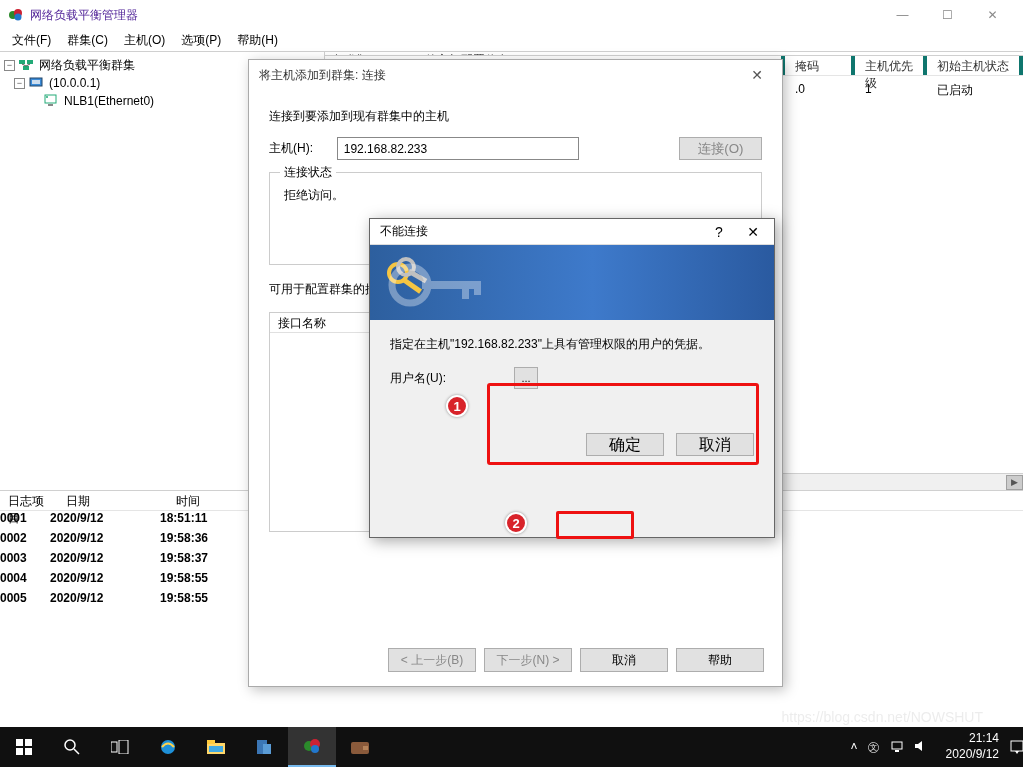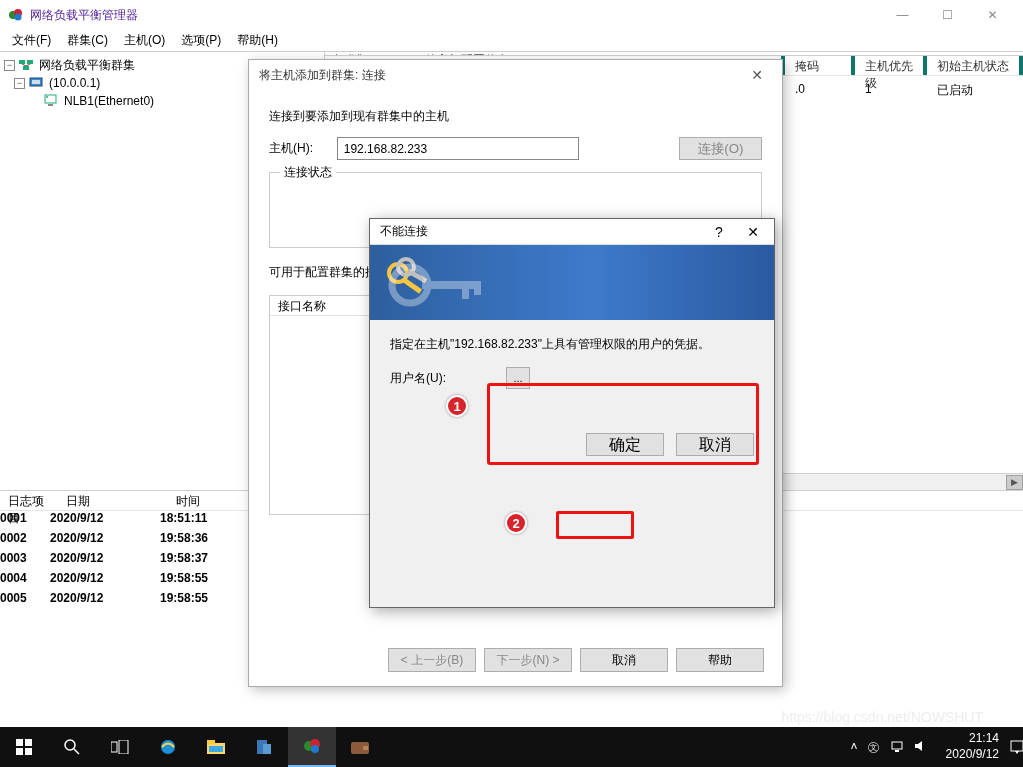--- a/index.html
+++ b/index.html
@@ -60,30 +60,30 @@
 .group-box { border: 1px solid #ccc; margin-top: 12px; padding: 14px 14px 60px 14px; position: relative; }
 .group-title { position: absolute; top: -9px; left: 10px; background: #fff; padding: 0 4px; }
 .group-box2 { border: 1px solid #ccc; margin-top: 14px; height: 220px; position: relative; }
 .innerlist-head { height: 20px; border-bottom: 1px solid #e0e0e0; padding: 2px 8px; }
 
 .dlg-buttons { position: absolute; bottom: 14px; right: 18px; display: flex; gap: 8px; }
 .dlg-buttons button { width: 88px; height: 24px; background: #e1e1e1; border: 1px solid #adadad; font-size: 12px; }
 .dlg-buttons button.disabled { color: #888; }
 
 
-.dialog2 { position: absolute; left: 369px; top: 218px; width: 406px; height: 390px; background: #f0f0f0; border: 1px solid #666; box-shadow: 3px 3px 14px rgba(0,0,0,.35); }
+.dialog2 { position: absolute; left: 369px; top: 218px; width: 406px; height: 320px; background: #f0f0f0; border: 1px solid #666; box-shadow: 3px 3px 14px rgba(0,0,0,.35); }
 .dialog2 .dlg-title2 { height: 26px; background: #fff; display: flex; align-items: center; padding: 0 4px 0 10px; border-bottom: 1px solid #ddd; }
 .dialog2 .dlg-title2 .t { flex: 1; }
 .dialog2 .dlg-title2 .help, .dialog2 .dlg-title2 .close { width: 34px; text-align: center; font-size: 14px; }
 .banner { height: 75px; background: linear-gradient(90deg, #2d5f9e 0%, #3e7acb 55%, #2a5aa0 100%); position: relative; overflow:hidden; }
 .banner svg { position:absolute; left:10px; top:8px; }
 .banner .bg-key { position:absolute; right:20px; top:10px; opacity:.35;}
 .cred-body { padding: 16px 20px 10px 20px; }
 .cred-msg { margin-bottom: 14px; }
-.cred-row { display: flex; align-items: center; margin-bottom: 10px; position: relative; }
+.cred-row { display: flex; align-items: center; margin-bottom: 10px; position: relative; gap: 8px; }
 .cred-row .lab { width: 110px; }
 .cred-combo { flex: 1; height: 22px; border: 1px solid #7a7a7a; background: #fff; display: flex; align-items: center; padding: 0 4px; }
 .cred-combo .user-icon { width: 14px; height: 14px; border:1px solid #555; border-radius:2px; margin-right: 6px; background:linear-gradient(#fff,#ddd); }
 .cred-combo .val { flex: 1; }
 .cred-combo .drop { font-size: 10px; color: #555; }
 .more-btn { width: 24px; height: 22px; margin-left: 6px; background: #e1e1e1; border: 1px solid #adadad; font-size: 11px; }
 .cred-input { flex: 1; height: 22px; border: 1px solid #0078d7; background: #fff; padding: 0 6px; font-family: monospace; letter-spacing: 2px; outline:none; }
 .hl-box1 { position:absolute; border: 3px solid #e11; border-radius:3px; pointer-events:none; left:487px; top:383px; width:272px; height:82px; }
 .hl-box2 { position:absolute; border: 3px solid #e11; border-radius:2px; pointer-events:none; left:556px; top:511px; width:78px; height:28px; }
 .badge { position:absolute; width:22px; height:22px; border-radius:50%; background:#d8232a; border:2px solid #fff; color:#fff; font-weight:bold; display:flex; align-items:center; justify-content:center; font-size:13px; box-shadow:0 0 3px rgba(0,0,0,.4);}
@@ -221,20 +221,21 @@
   </div>
   <div class="dlg-body">
     <div class="dlg-label">连接到要添加到现有群集中的主机</div>
     <div class="host-row">
       <div class="lab">主机(H):</div>
       <input type="text" value="192.168.82.233" style="">
       <button class="btn">连接(O)</button>
     </div>
     <div class="group-box">
       <div class="group-title">连接状态</div>
+      <div>拒绝访问。</div>
     </div>
     <div style="margin-top:16px">可用于配置群集的接</div>
     <div class="group-box2">
       <div class="innerlist-head">接口名称</div>
     </div>
   </div>
   <div class="dlg-buttons">
     <button class="disabled">&lt; 上一步(B)</button>
     <button class="disabled">下一步(N) &gt;</button>
     <button>取消</button>

